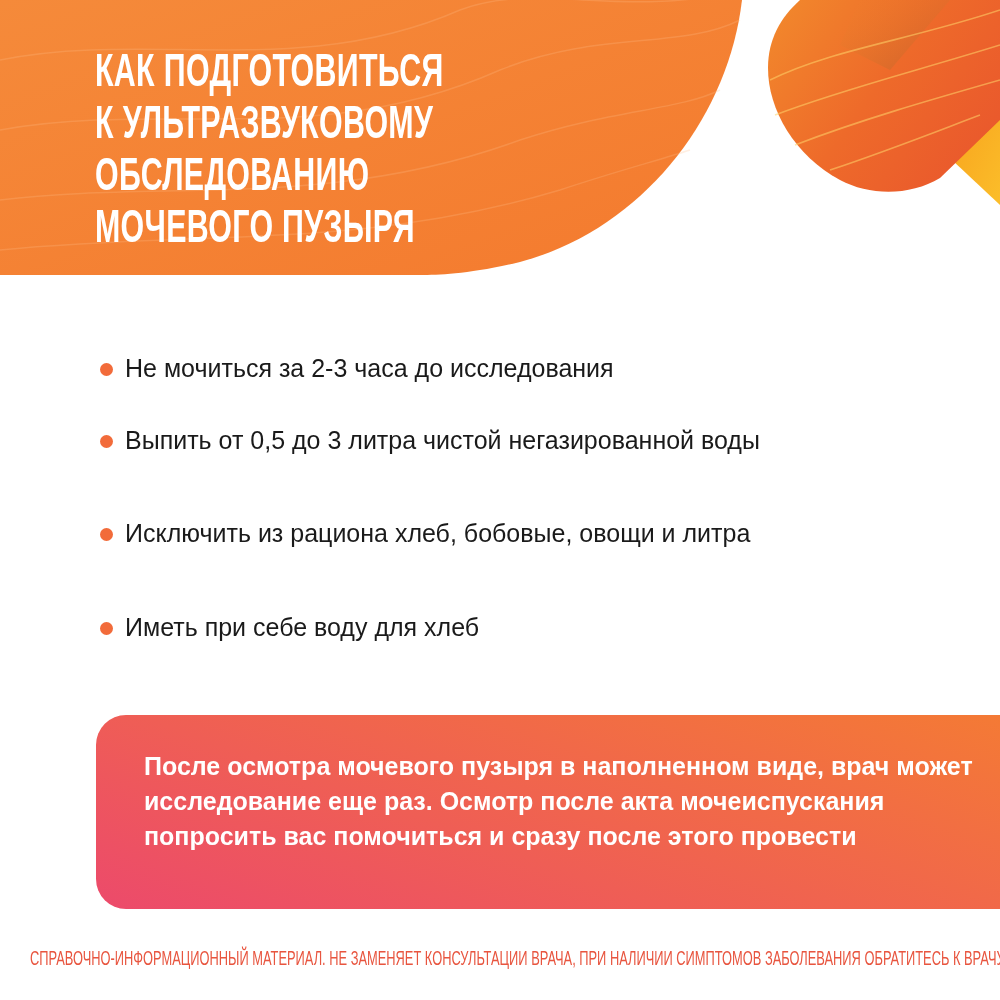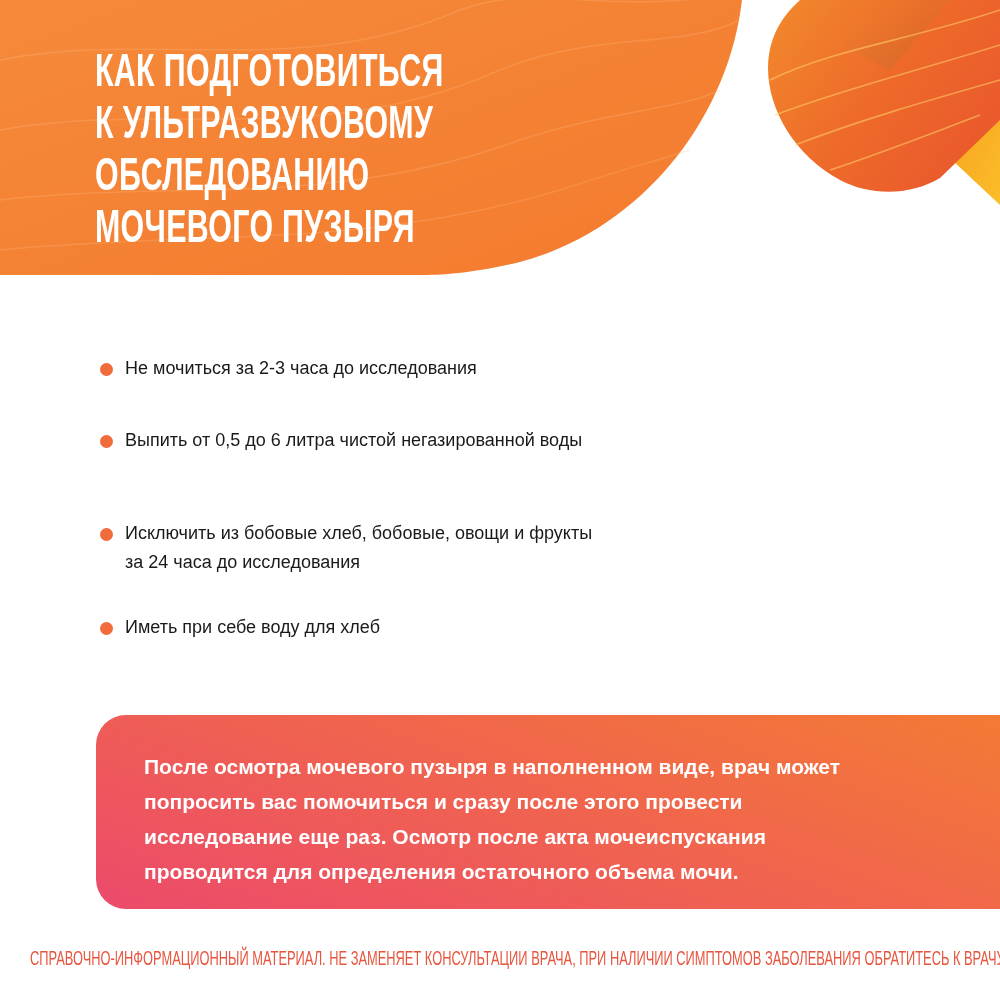--- a/index.html
+++ b/index.html
@@ -21,35 +21,35 @@
       transform: scaleX(0.66); transform-origin: left top;
       white-space: nowrap; letter-spacing: 0.5px;
     }
     .title .line { display: block; }
     .bullets {
       position: absolute; left: 100px; top: 354px; margin: 0; padding: 0; list-style: none;
       width: 700px;
     }
     .bullet {
       position: relative; padding-left: 25px;
-      font-size: 18px; line-height: 29px; color: #1a1a1a;
+      font-size: 25px; line-height: 29px; color: #1a1a1a;
       font-family: "Liberation Sans", sans-serif;
     }
     .bullet .dot {
       position: absolute; left: 0; top: 9px; width: 13px; height: 13px;
       border-radius: 50%;
     }
     .bullet .bline { display: block; white-space: nowrap; }
     .callout {
       position: absolute; left: 96px; top: 715px; width: 904px; height: 194px;
       border-radius: 30px 0 0 30px;
     }
     .callout-text {
       position: absolute; left: 48px; top: 34px; margin: 0;
-      color: #ffffff; font-weight: bold; font-size: 21px; line-height: 35px;
+      color: #ffffff; font-weight: bold; font-size: 25px; line-height: 35px;
       font-family: "Liberation Sans", sans-serif;
     }
     .callout-text .cline { display: block; white-space: nowrap; }
     .disclaimer {
       position: absolute; left: 30px; top: 945px; margin: 0;
       font-family: "Liberation Sans", sans-serif; font-size: 21px; line-height: 26px;
       transform: scaleX(0.612); transform-origin: left top; white-space: nowrap;
     }
   </style>
 </head>
@@ -108,35 +108,33 @@
   <span class="line">МОЧЕВОГО ПУЗЫРЯ</span>
 </h1>
 
 <ul class="bullets">
   <li class="bullet" style="top:0;position:absolute;">
     <span class="dot" style="background:#F26B3A;"></span>
     <span class="bline">Не мочиться за 2-3 часа до исследования</span>
   </li>
   <li class="bullet" style="top:72px;position:absolute;">
     <span class="dot" style="background:#F26B3A;"></span>
-    <span class="bline">Выпить от 0,5 до 6 литра чистой негазированной воды</span>
+    <span class="bline">Выпить от 0,5 до 3 литра чистой негазированной воды</span>
   </li>
   <li class="bullet" style="top:165px;position:absolute;">
     <span class="dot" style="background:#F26B3A;"></span>
-    <span class="bline">Исключить из бобовые хлеб, бобовые, овощи и фрукты</span>
-    <span class="bline">за 24 часа до исследования</span>
+    <span class="bline">Исключить из рациона хлеб, бобовые, овощи и литра</span>
   </li>
   <li class="bullet" style="top:259px;position:absolute;">
     <span class="dot" style="background:#F26B3A;"></span>
     <span class="bline">Иметь при себе воду для хлеб</span>
   </li>
 </ul>
 
 <div class="callout" style="background: linear-gradient(20deg, #EC4A6B 0%, #EF5E55 40%, #F47A35 100%);">
   <p class="callout-text">
     <span class="cline">После осмотра мочевого пузыря в наполненном виде, врач может</span>
+    <span class="cline">исследование еще раз. Осмотр после акта мочеиспускания</span>
     <span class="cline">попросить вас помочиться и сразу после этого провести</span>
-    <span class="cline">исследование еще раз. Осмотр после акта мочеиспускания</span>
-    <span class="cline">проводится для определения остаточного объема мочи.</span>
   </p>
 </div>
 
 <p class="disclaimer" style="color:#E8553F;">СПРАВОЧНО-ИНФОРМАЦИОННЫЙ МАТЕРИАЛ. НЕ ЗАМЕНЯЕТ КОНСУЛЬТАЦИИ ВРАЧА, ПРИ НАЛИЧИИ СИМПТОМОВ ЗАБОЛЕВАНИЯ ОБРАТИТЕСЬ К ВРАЧУ.</p>
 
 </body></html>

